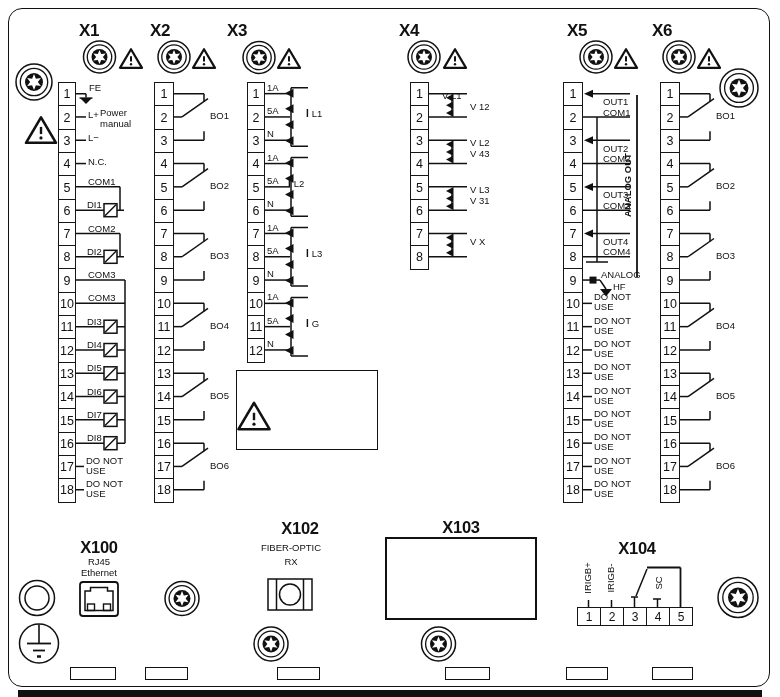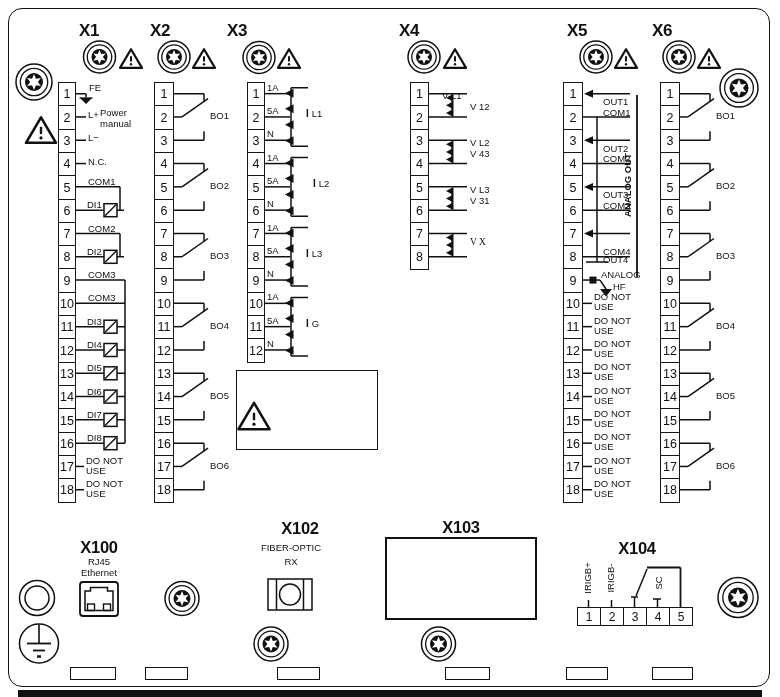--- a/index.html
+++ b/index.html
@@ -494,43 +494,43 @@
       <div class="sm" style="left: 716px; top: 320.7px;">BO4</div>
       <div class="sm" style="left: 716px; top: 390.6px;">BO5</div>
       <div class="sm" style="left: 716px; top: 460.5px;">BO6</div>
       <div class="sm" style="left: 267px; top: 82.7px;">1A</div>
       <div class="sm" style="left: 267px; top: 106px;">5A</div>
       <div class="sm" style="left: 267px; top: 129.3px;">N</div>
       <div class="sm" style="left: 306px; top: 109px;"><span class="curpfx">I</span><span class="curname">L1</span></div>
       <div class="sm" style="left: 267px; top: 152.6px;">1A</div>
       <div class="sm" style="left: 267px; top: 175.9px;">5A</div>
       <div class="sm" style="left: 267px; top: 199.2px;">N</div>
-      <div class="sm" style="left: 313px; top: 178.9px; text-align: center;"><span class="curpfx">I</span><span class="curname">L2</span></div>
+      <div class="sm" style="left: 288px; top: 178.9px; text-align: center;"><span class="curpfx">I</span><span class="curname">L2</span></div>
       <div class="sm" style="left: 267px; top: 222.5px;">1A</div>
       <div class="sm" style="left: 267px; top: 245.8px;">5A</div>
       <div class="sm" style="left: 267px; top: 269.1px;">N</div>
       <div class="sm" style="left: 306px; top: 248.8px;"><span class="curpfx">I</span><span class="curname">L3</span></div>
       <div class="sm" style="left: 267px; top: 292.4px;">1A</div>
       <div class="sm" style="left: 267px; top: 315.7px;">5A</div>
       <div class="sm" style="left: 267px; top: 339px;">N</div>
       <div class="sm" style="left: 306px; top: 318.7px;"><span class="curpfx">I</span><span class="curname">G</span></div>
       <div class="sm" style="left: 442px; top: 91.3px;">V L1</div>
       <div class="sm" style="left: 470px; top: 102.3px;">V 12</div>
       <div class="sm" style="left: 470px; top: 137.9px;">V L2</div>
       <div class="sm" style="left: 470px; top: 148.9px;">V 43</div>
       <div class="sm" style="left: 470px; top: 184.5px;">V L3</div>
       <div class="sm" style="left: 470px; top: 195.5px;">V 31</div>
-      <div class="sm" style="left: 470px; top: 237.1px; font-family: Liberation Serif, serif;">V X</div>
+      <div class="sm" style="left: 470px; top: 237.1px;">V X</div>
       <div class="sm" style="left: 603px; top: 97.2px;">OUT1</div>
       <div class="sm" style="left: 603px; top: 107.5px;">COM1</div>
       <div class="sm" style="left: 603px; top: 143.8px;">OUT2</div>
       <div class="sm" style="left: 603px; top: 154.1px;">COM2</div>
       <div class="sm" style="left: 603px; top: 190.4px;">OUT3</div>
       <div class="sm" style="left: 603px; top: 200.7px;">COM3</div>
-      <div class="sm" style="left: 603px; top: 237px; margin-top: 18px;">OUT4</div>
+      <div class="sm" style="left: 603px; top: 237px;">OUT4</div>
       <div class="sm" style="left: 603px; top: 247.3px;">COM4</div>
       <div class="sm" style="left: 601px; top: 270px;">ANALOG</div>
       <div class="sm" style="left: 613px; top: 281.5px;">HF</div>
       <div class="sm" style="left: 594px; top: 292.4px;">DO NOT</div>
       <div class="sm" style="left: 594px; top: 302.4px;">USE</div>
       <div class="sm" style="left: 594px; top: 315.7px;">DO NOT</div>
       <div class="sm" style="left: 594px; top: 325.7px;">USE</div>
       <div class="sm" style="left: 594px; top: 339px;">DO NOT</div>
       <div class="sm" style="left: 594px; top: 349px;">USE</div>
       <div class="sm" style="left: 594px; top: 362.3px;">DO NOT</div>

